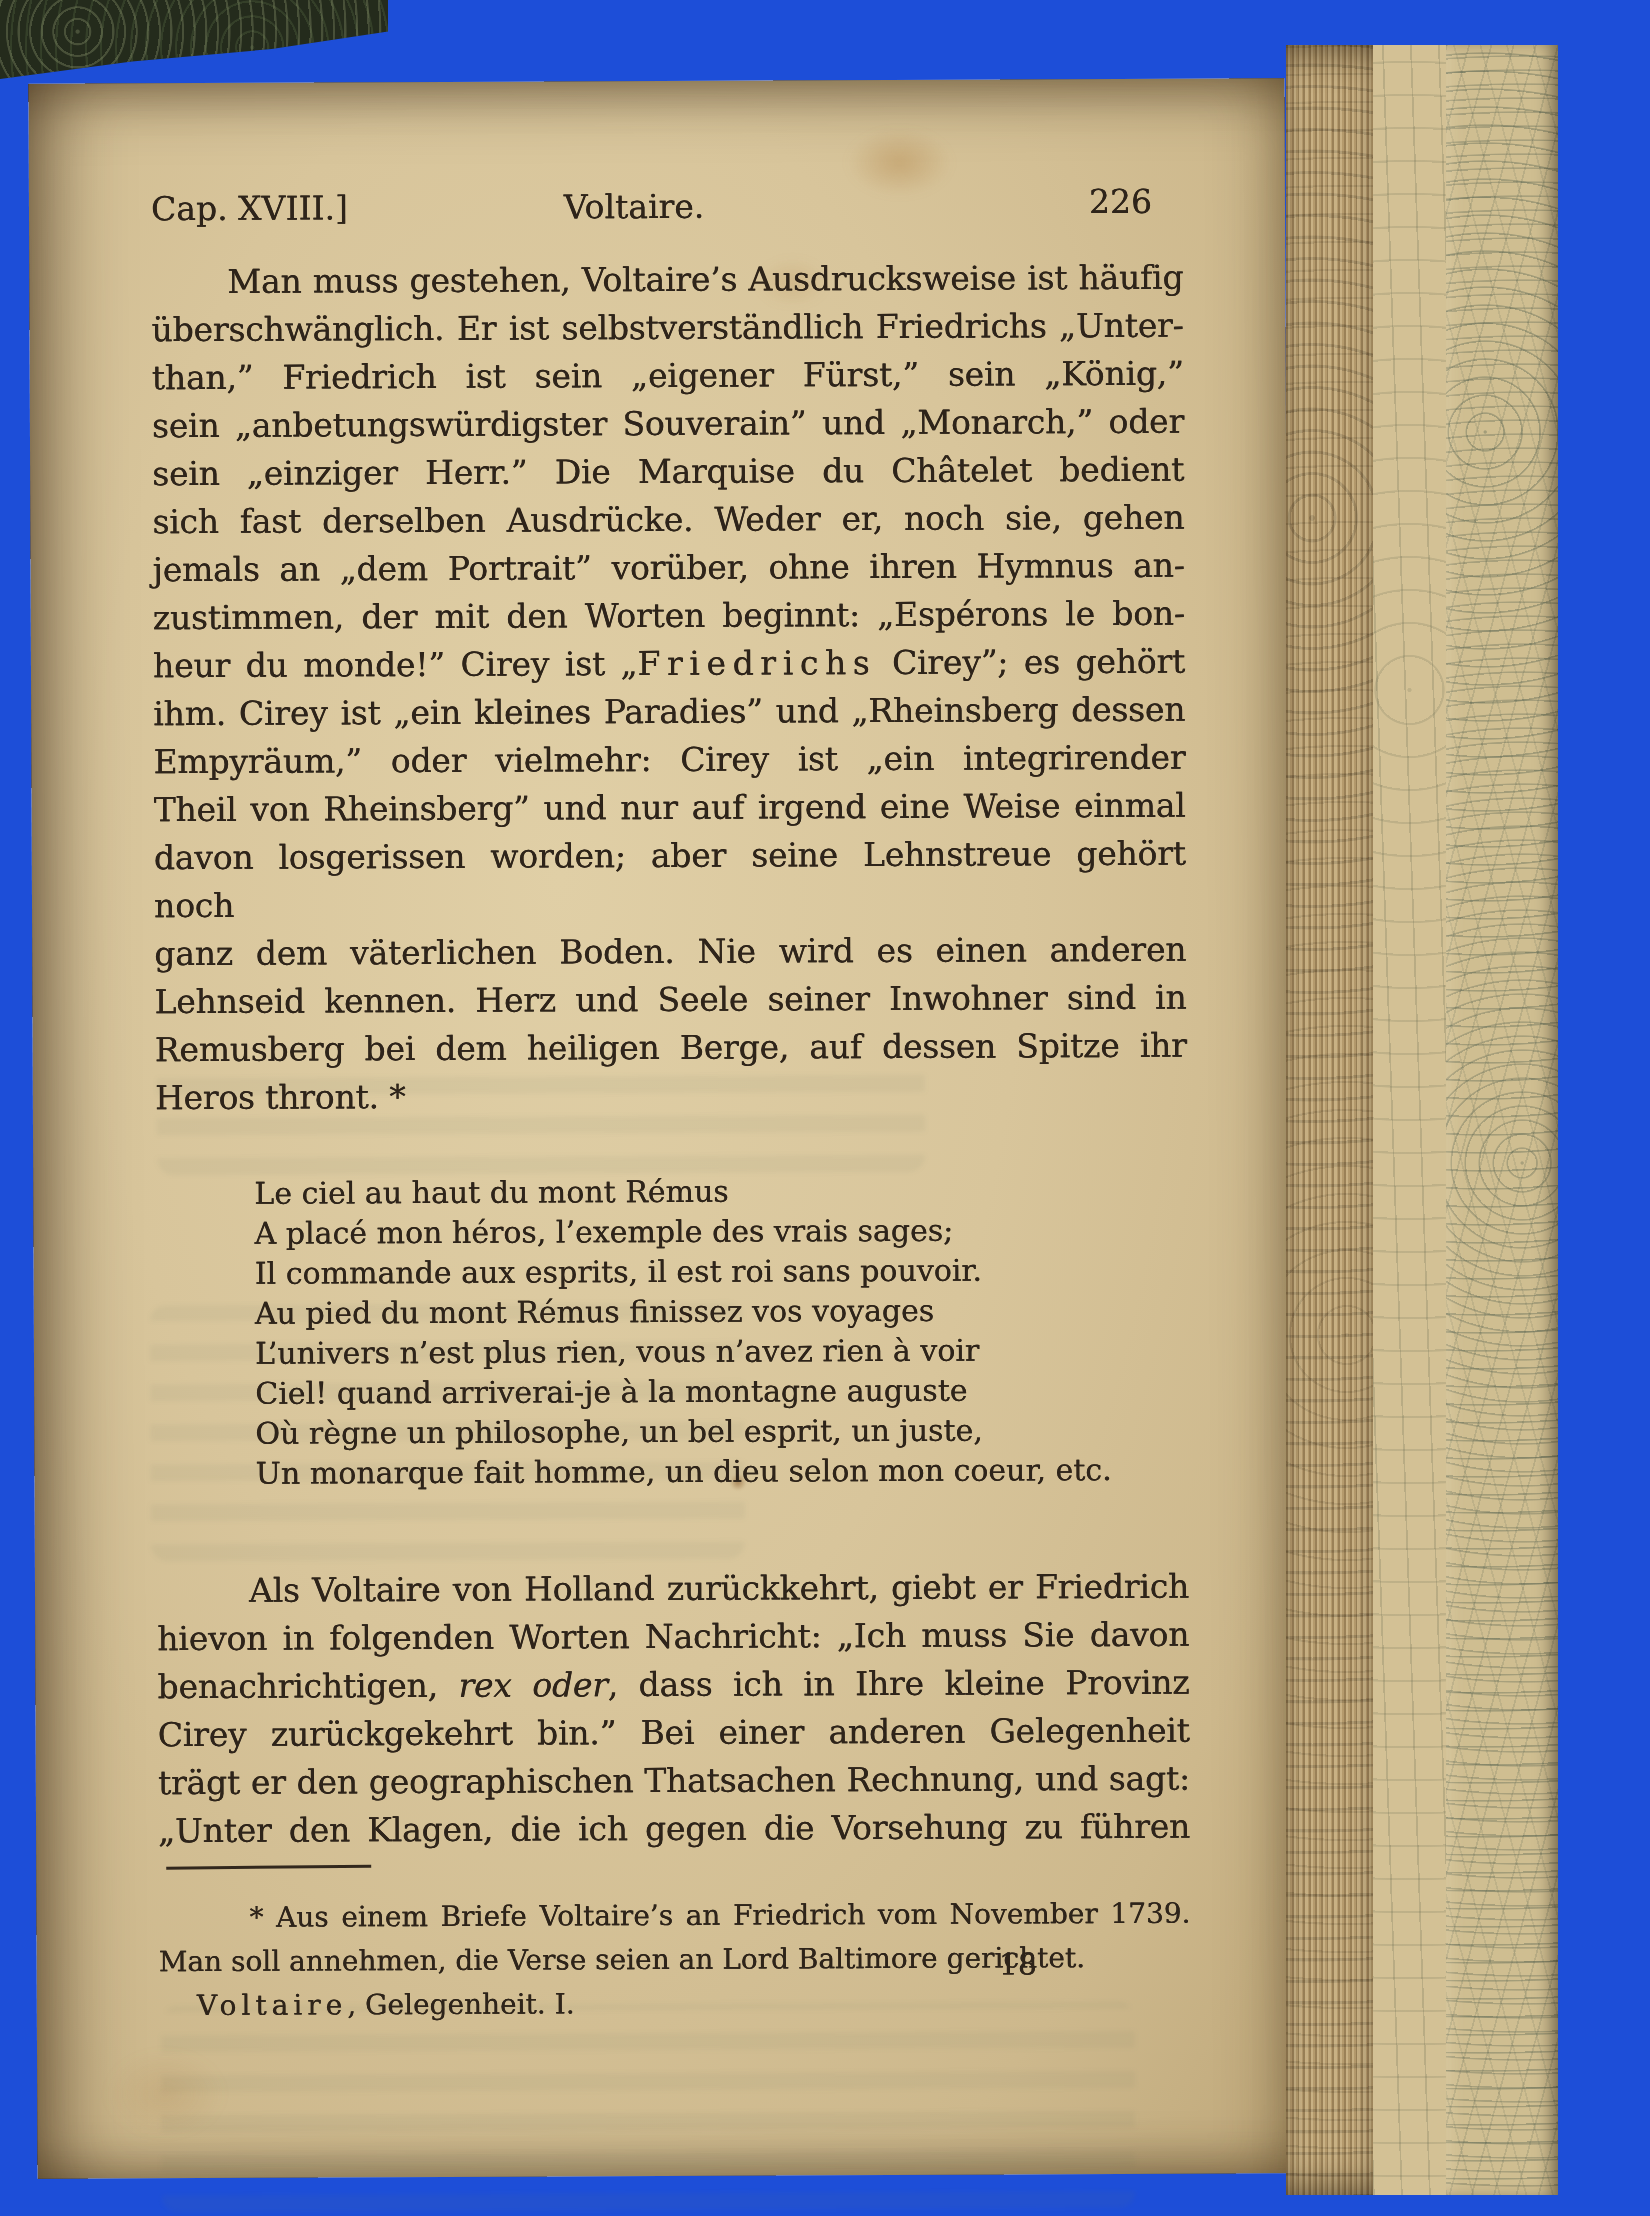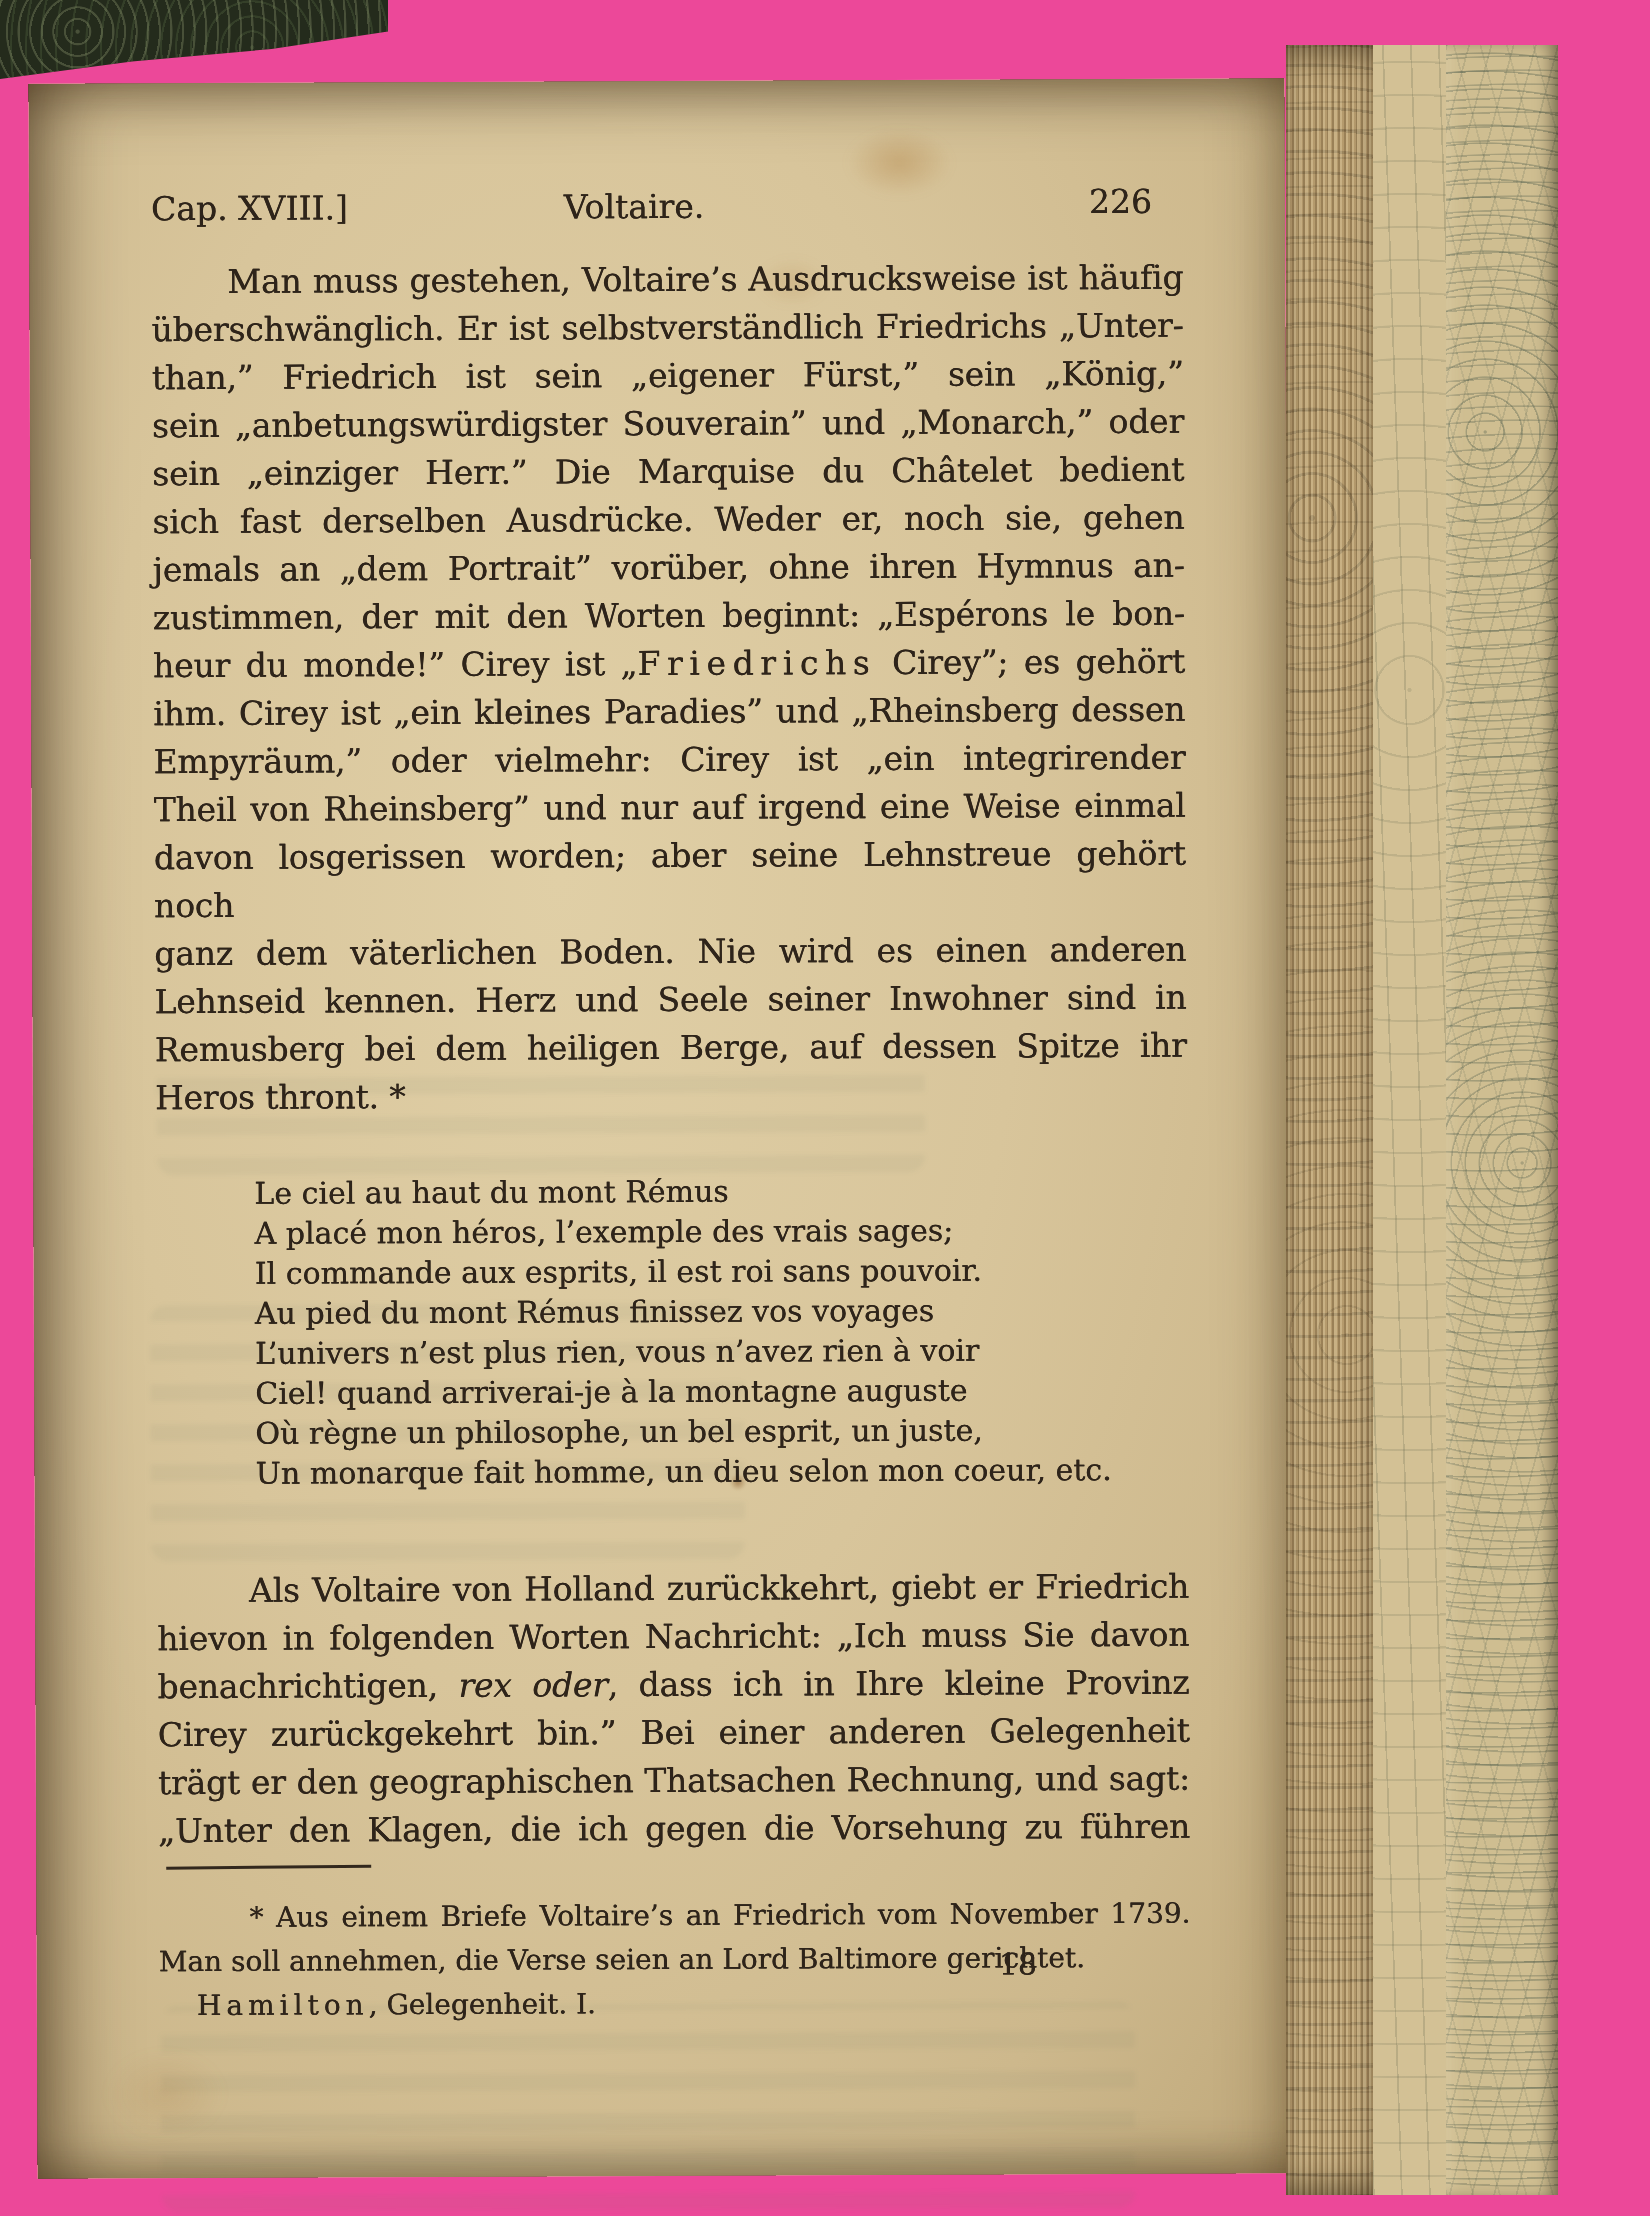--- a/index.html
+++ b/index.html
@@ -1,18 +1,18 @@
 <!DOCTYPE html>
 <html style="font-size:13.2px"><head>
 <meta charset="utf-8">
 <style>
   html,body{margin:0;padding:0;background:#0b0908;}
   .stage{
     position:relative;width:1651px;height:2216px;overflow:hidden;
-    background:#ec4899;
+    background:#1d4ed8;
     font-family:"DejaVu Serif","Liberation Serif",serif;
   }
   
   .page{
     position:absolute;left:33px;top:81px;width:1256px;height:2095px;
     background:radial-gradient(ellipse at 42% 38%, #e0cfa6 0%, #d8c59b 45%, #cdb88c 78%, #bfa87a 100%);
     transform:rotate(-0.25deg);
     box-shadow:
       inset 58px 0 74px -37px rgba(45,28,10,.55),
       inset -45px 0 58px -29px rgba(70,48,18,.35),
@@ -155,21 +155,21 @@
         <div class="bl">Cirey zurückgekehrt bin.” Bei einer anderen Gelegenheit</div>
         <div class="bl">trägt er den geographischen Thatsachen Rechnung, und sagt:</div>
         <div class="bl">„Unter den Klagen, die ich gegen die Vorsehung zu führen</div>
       </div>
 
       <div class="fn-rule"></div>
 
       <div class="footnote">
         <div class="fn1">* Aus einem Briefe Voltaire’s an Friedrich vom November 1739.</div>
         <div>Man soll annehmen, die Verse seien an Lord Baltimore gerichtet.</div>
-        <div class="fn3"><span class="sperr2">Hamilton</span><span>, Gelegenheit. I.</span></div>
+        <div class="fn3"><span class="sperr2">Voltaire</span><span>, Gelegenheit. I.</span></div>
       </div>
 
       <div class="signature">18</div>
 
     </div>
   </div>
 
   <div class="fore-edge">
     <div class="edge-stack"></div>
     <div class="edge-gap"></div>

